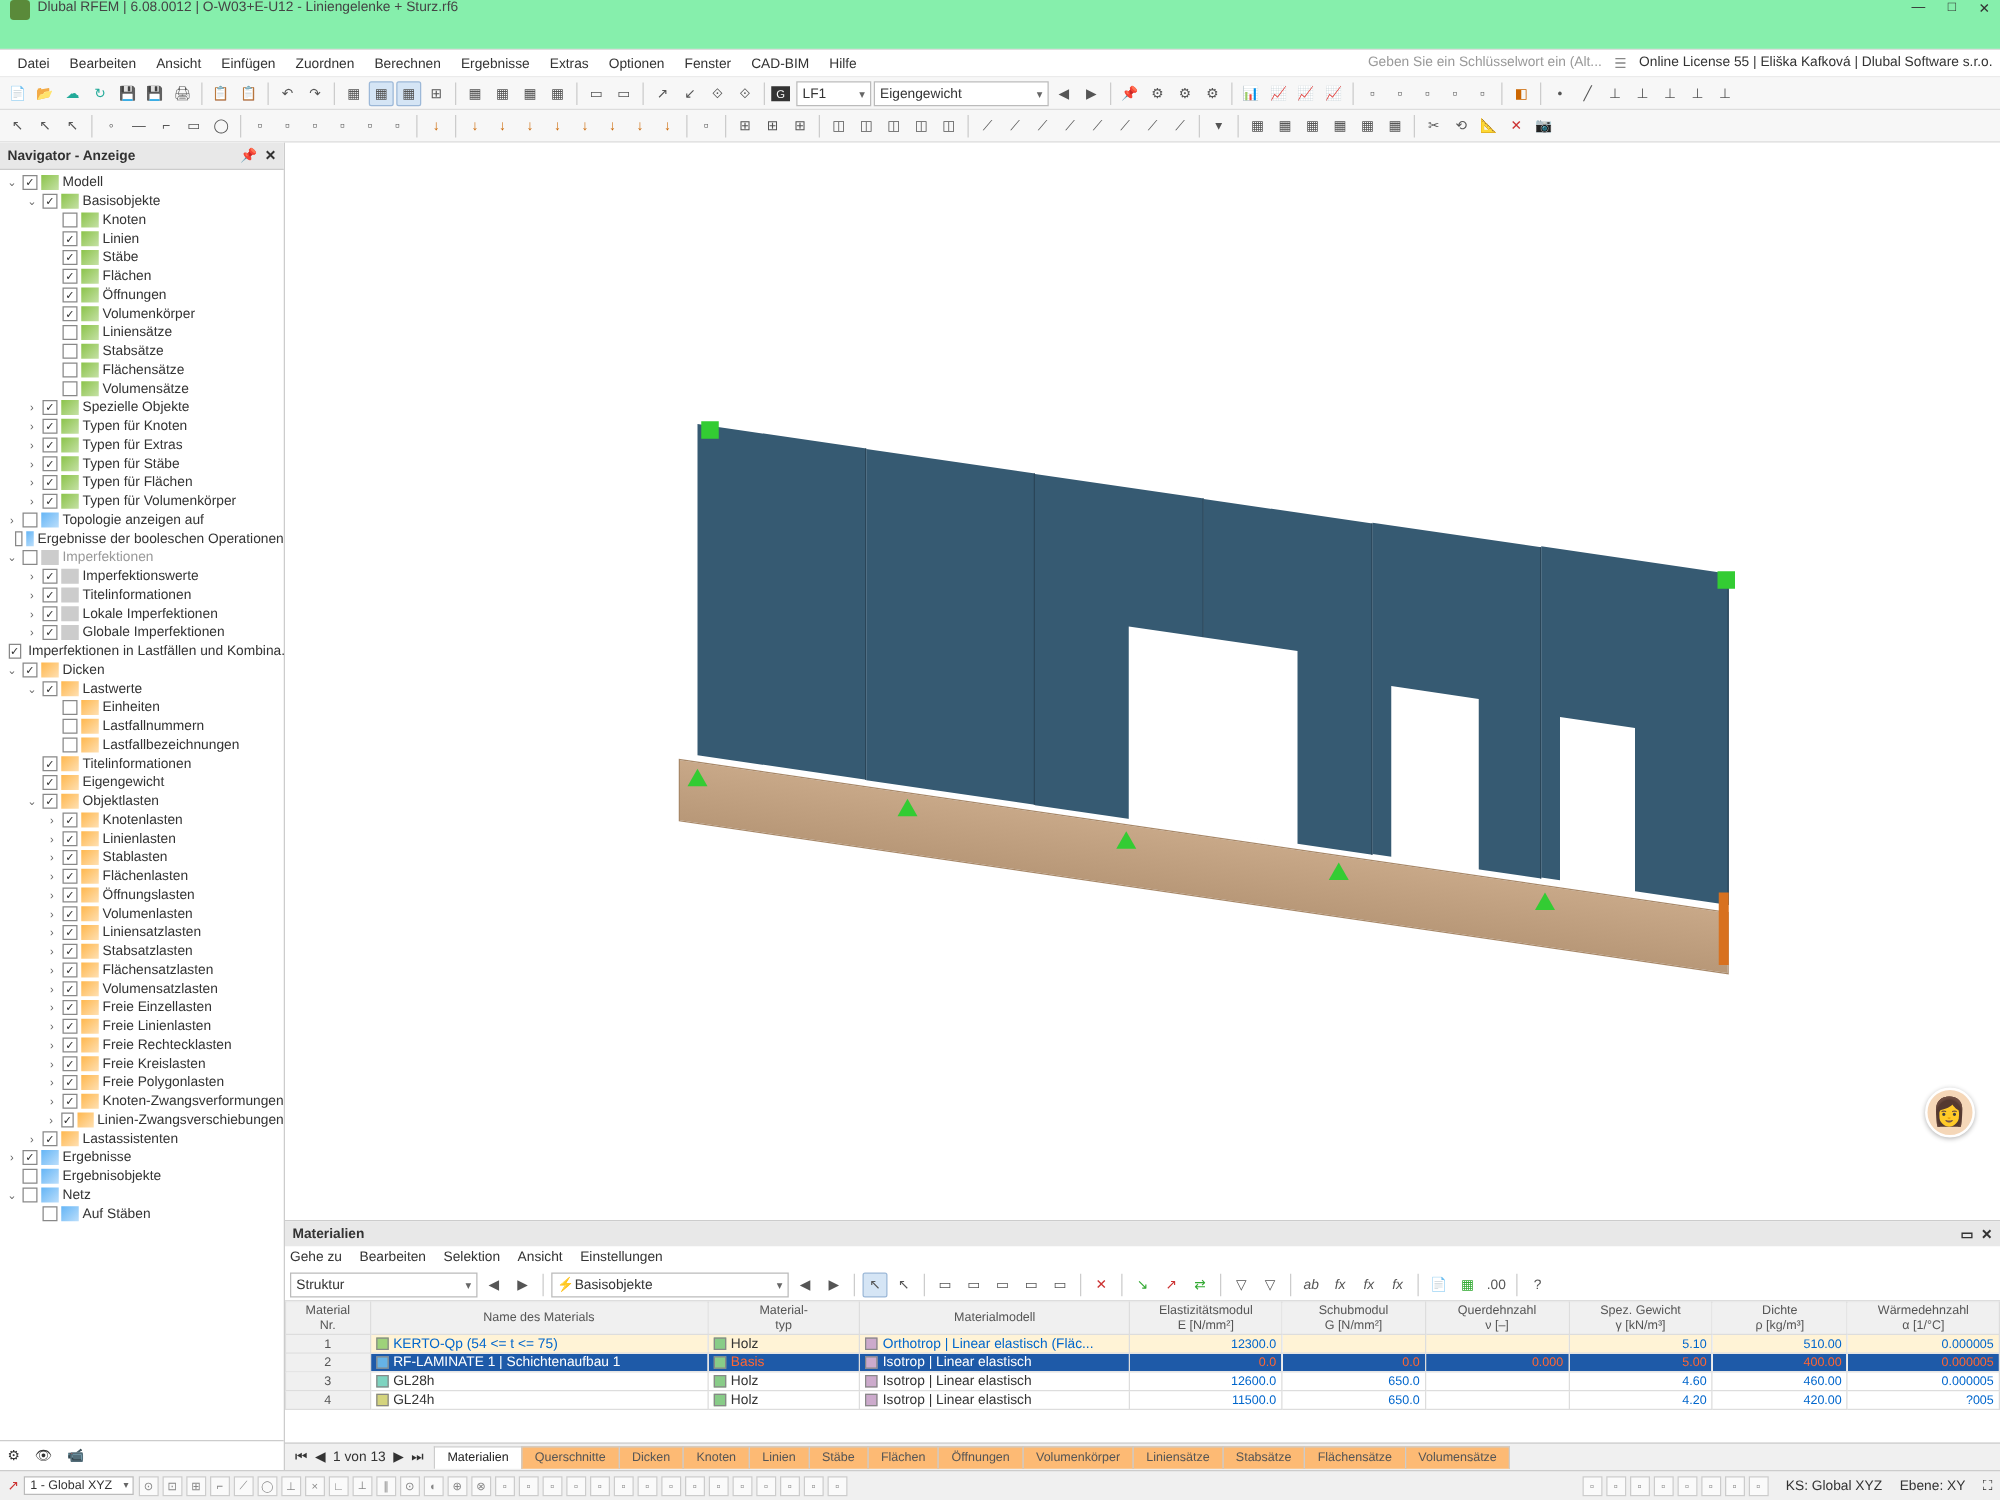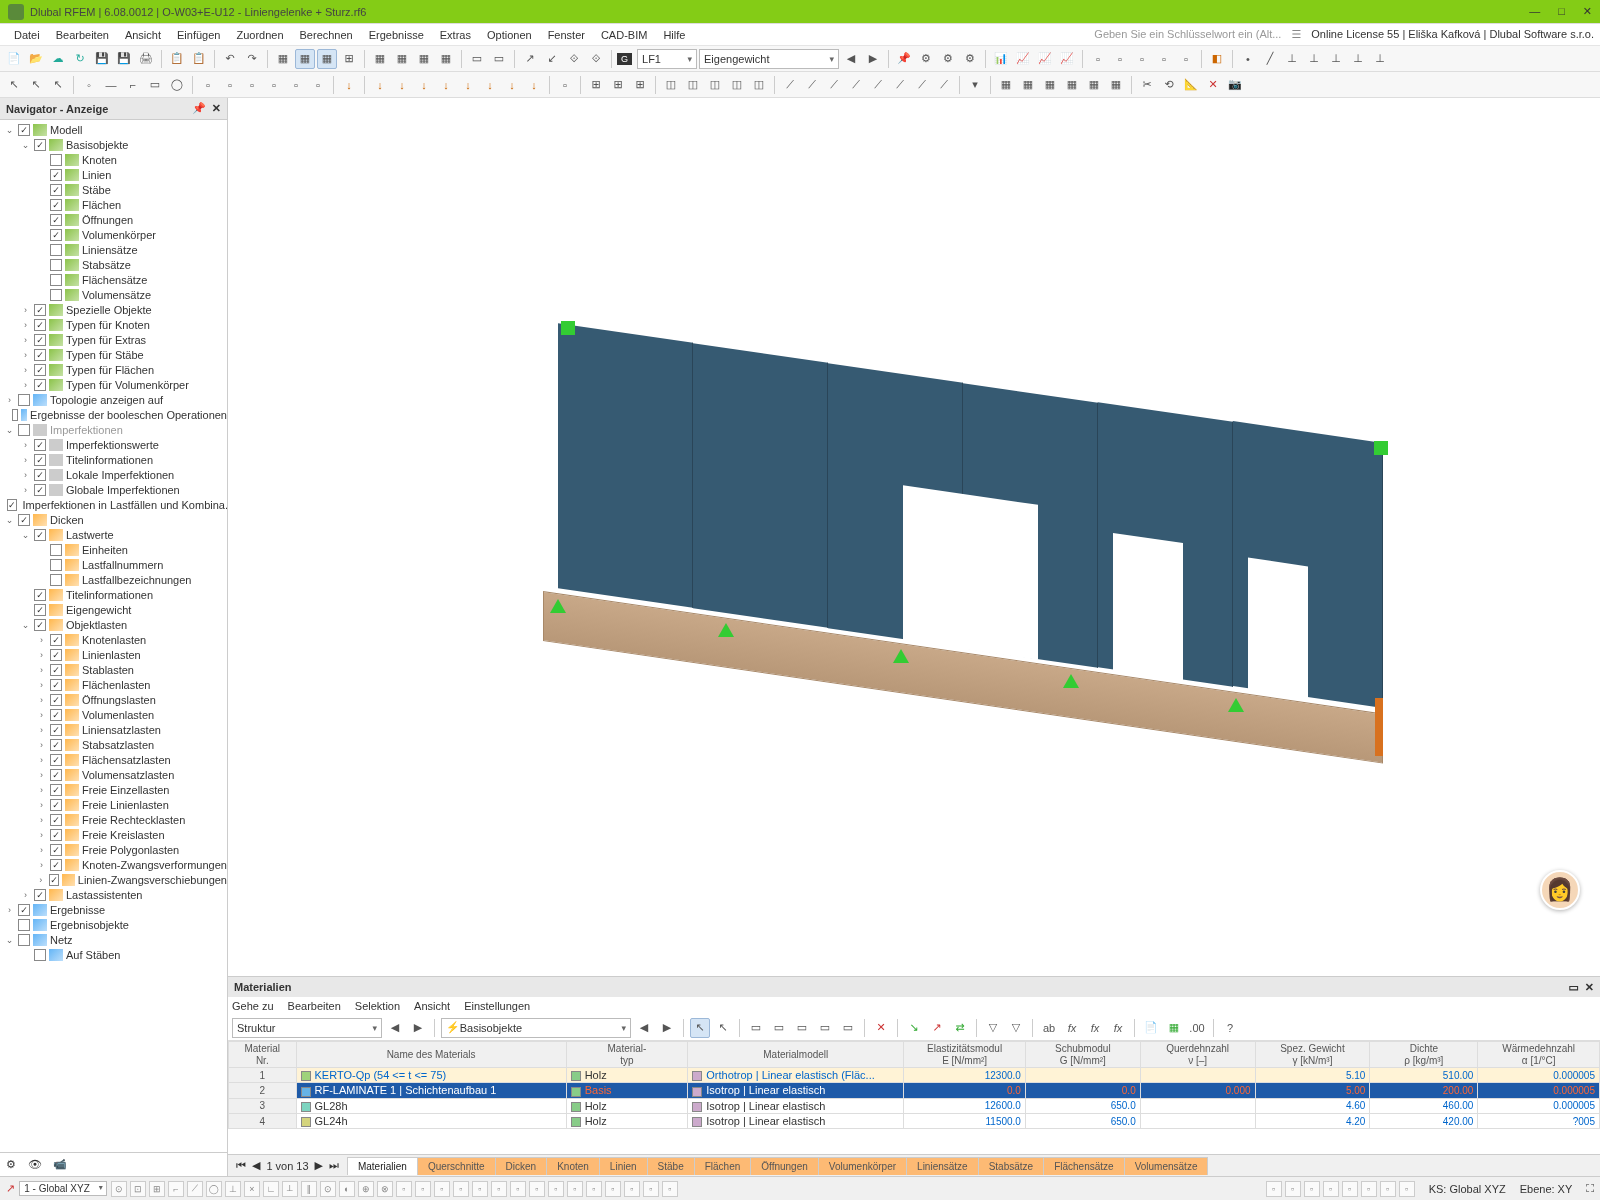--- a/index.html
+++ b/index.html
@@ -1,17 +1,17 @@
 <!DOCTYPE html>
 <html><head>
 <meta charset="utf-8">
 <style>
 *{margin:0;padding:0;box-sizing:border-box;font-family:"Segoe UI",Tahoma,sans-serif;font-size:11px;color:#333}
 body{width:1600px;height:1200px;background:#fff;overflow:hidden;display:flex;flex-direction:column}
-.titlebar{height:24px;background:#84cc16;display:flex;align-items:center;padding:0 8px;border-bottom:1px solid #ddd}
+.titlebar{height:40px;background:#86efac;display:flex;align-items:flex-start;padding:0 8px;border-bottom:1px solid #ddd}
 .titlebar .app-icon{width:16px;height:16px;background:#5a8a3a;border-radius:3px;margin-right:6px}
 .titlebar .title{flex:1;color:#444}
 .titlebar .winbtns{display:flex;gap:18px;font-size:14px;color:#666}
 .menubar{height:22px;background:#fff;display:flex;align-items:center;padding:0 6px;border-bottom:1px solid #e5e5e5}
 .menubar .menu-item{padding:2px 8px;color:#333;cursor:default}
 .menubar .right{margin-left:auto;display:flex;align-items:flex-start;gap:10px;font-size:10px;color:#666}
 .menubar .search{color:#999}
 .toolbar{height:26px;background:#f7f7f7;border-bottom:1px solid #ddd;display:flex;align-items:center;padding:0 4px;gap:2px}
 .tb-btn{width:20px;height:20px;display:flex;align-items:center;justify-content:center;border:1px solid transparent;border-radius:2px;font-size:11px;color:#555}
 .tb-btn.active{background:#d5e5f5;border-color:#9cb8d8}
@@ -663,21 +663,21 @@
         <span class="tb-sep"></span>
         <span class="tb-btn" style="color:#c33">✕</span>
         <span class="tb-sep"></span>
         <span class="tb-btn" style="color:#3a3">↘</span>
         <span class="tb-btn" style="color:#c33">↗</span>
         <span class="tb-btn" style="color:#3a3">⇄</span>
         <span class="tb-sep"></span>
         <span class="tb-btn">▽</span>
         <span class="tb-btn">▽</span>
         <span class="tb-sep"></span>
-        <span class="tb-btn" style="">ab</span>
+        <span class="tb-btn" style="font-style:italic">ab</span>
         <span class="tb-btn" style="font-style:italic">fx</span>
         <span class="tb-btn" style="font-style:italic">fx</span>
         <span class="tb-btn" style="font-style:italic">fx</span>
         <span class="tb-sep"></span>
         <span class="tb-btn">📄</span>
         <span class="tb-btn" style="color:#3a3">▦</span>
         <span class="tb-btn">.00</span>
         <span class="tb-sep"></span>
         <span class="tb-btn">?</span>
       </div>
@@ -724,21 +724,21 @@
               </tr>
               <tr class="sel">
                 <td class="center" style="background:#f0f0f0;color:#555">2</td>
     <td><span class="sw" style="background:#66b3e6"></span><span style="color:#fff">RF-LAMINATE 1 | Schichtenaufbau 1</span></td>
     <td><span class="sw" style="background:#8c8"></span><span style="color:#ff6633">Basis</span></td>
     <td><span class="sw" style="background:#cac"></span><span style="color:#fff">Isotrop | Linear elastisch</span></td>
     <td class="num" style="color:#ff6633">0.0</td>
                 <td class="num" style="color:#ff6633">0.0</td>
                 <td class="num" style="color:#ff6633">0.000</td>
     <td class="num" style="color:#ff6633">5.00</td>
-                <td class="num" style="color:#ff6633">200.00</td>
+                <td class="num" style="color:#ff6633">400.00</td>
                 <td class="num" style="color:#ff6633">0.000005</td>
               </tr>
               <tr>
                 <td class="center" style="background:#f0f0f0;color:#555">3</td>
     <td><span class="sw" style="background:#7dd4c0"></span><span style="color:#333">GL28h</span></td>
     <td><span class="sw" style="background:#8c8"></span><span style="color:#333">Holz</span></td>
     <td><span class="sw" style="background:#cac"></span><span style="color:#333">Isotrop | Linear elastisch</span></td>
     <td class="num" style="">12600.0</td>
                 <td class="num" style="">650.0</td>
                 <td class="num" style=""></td>

